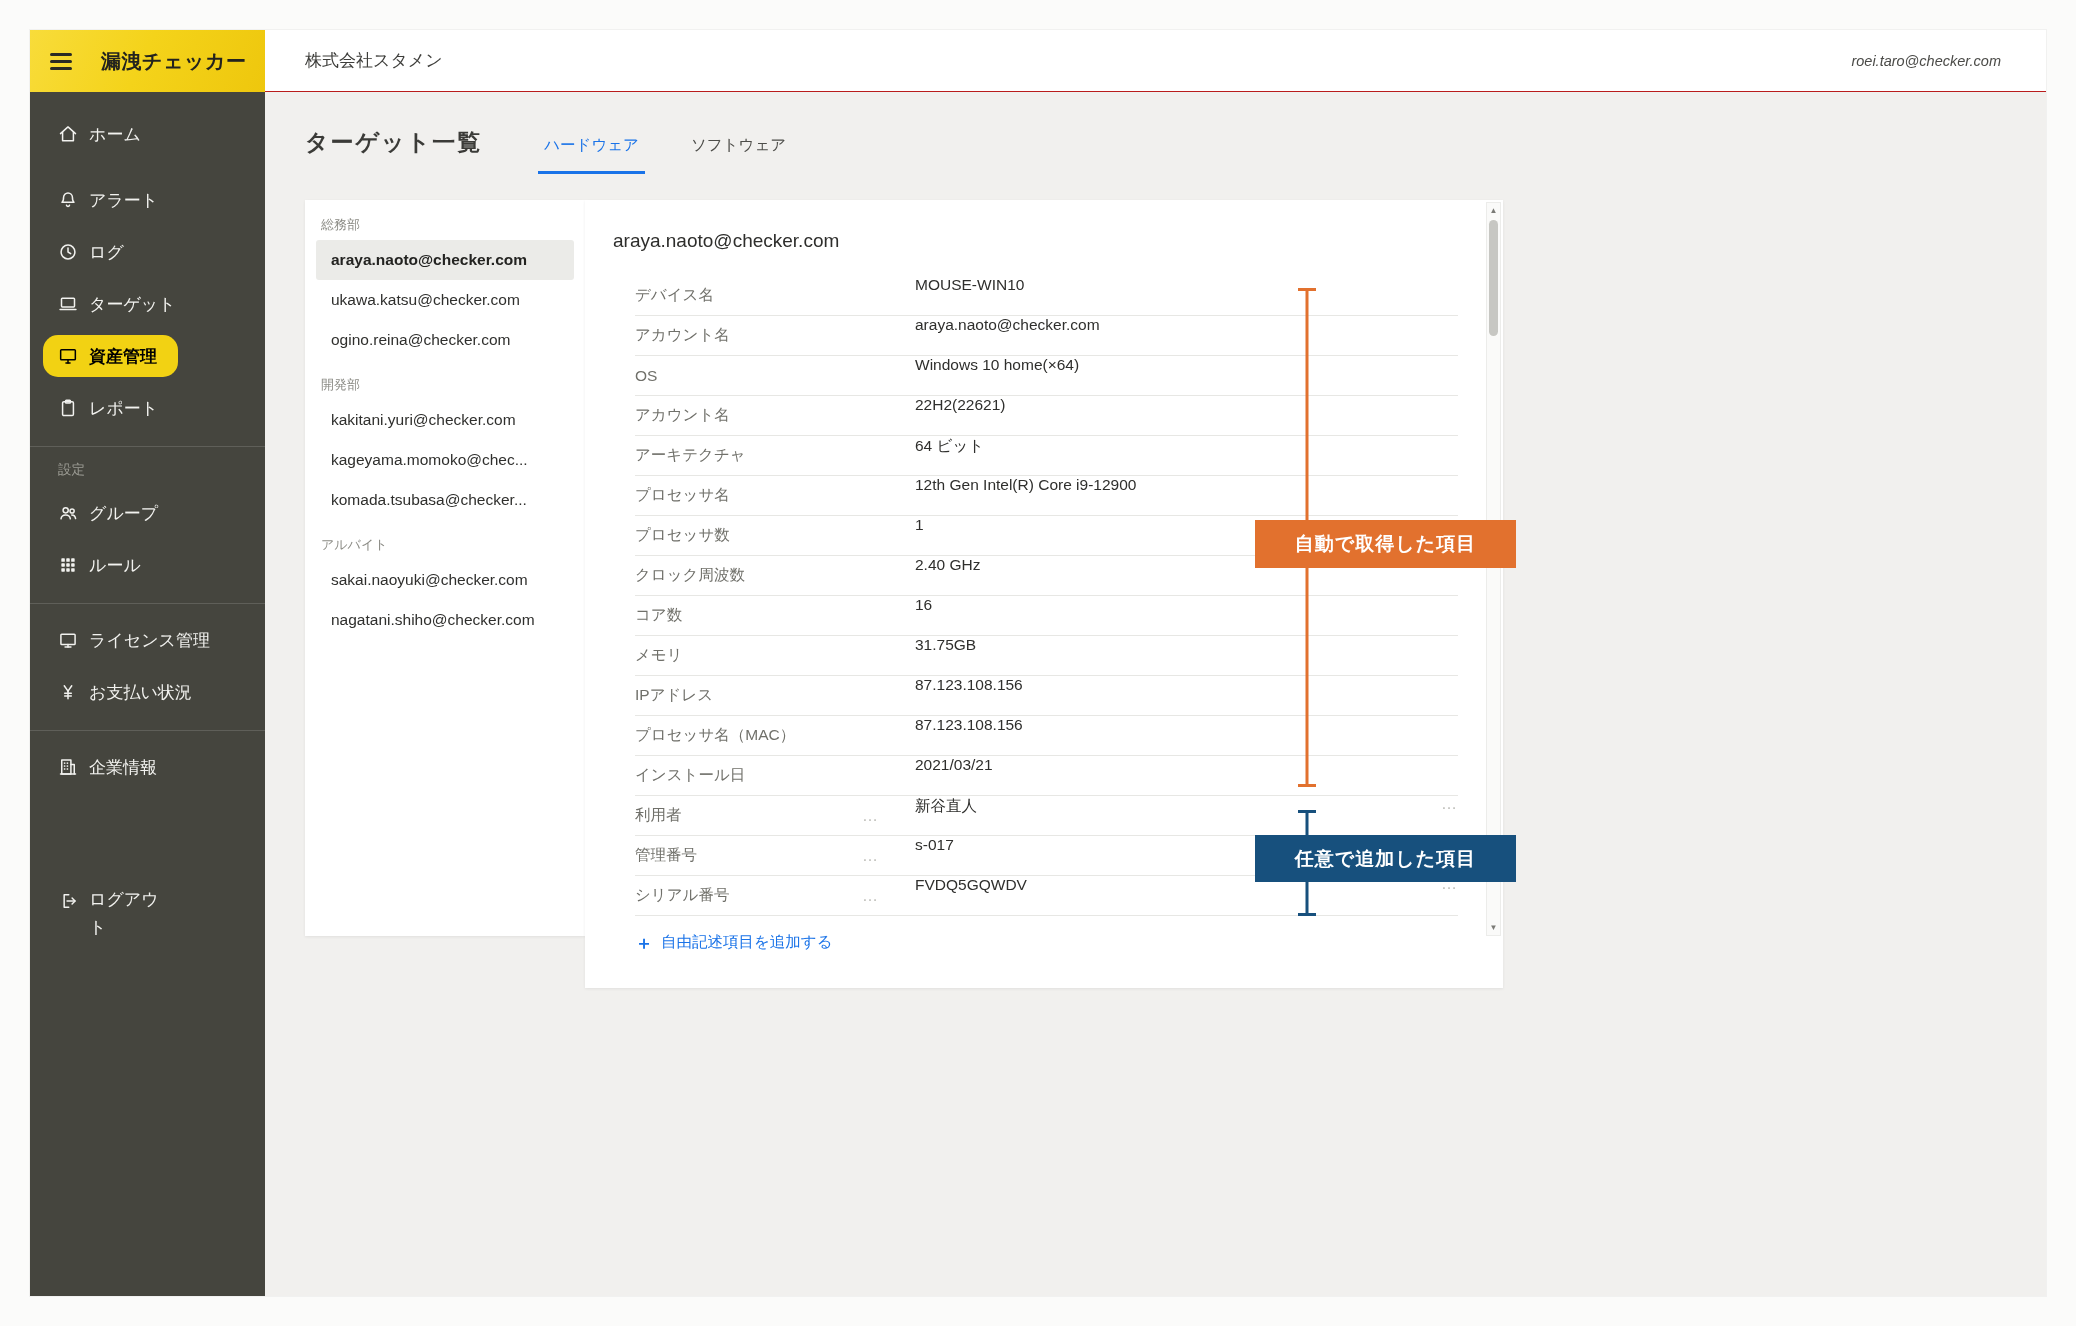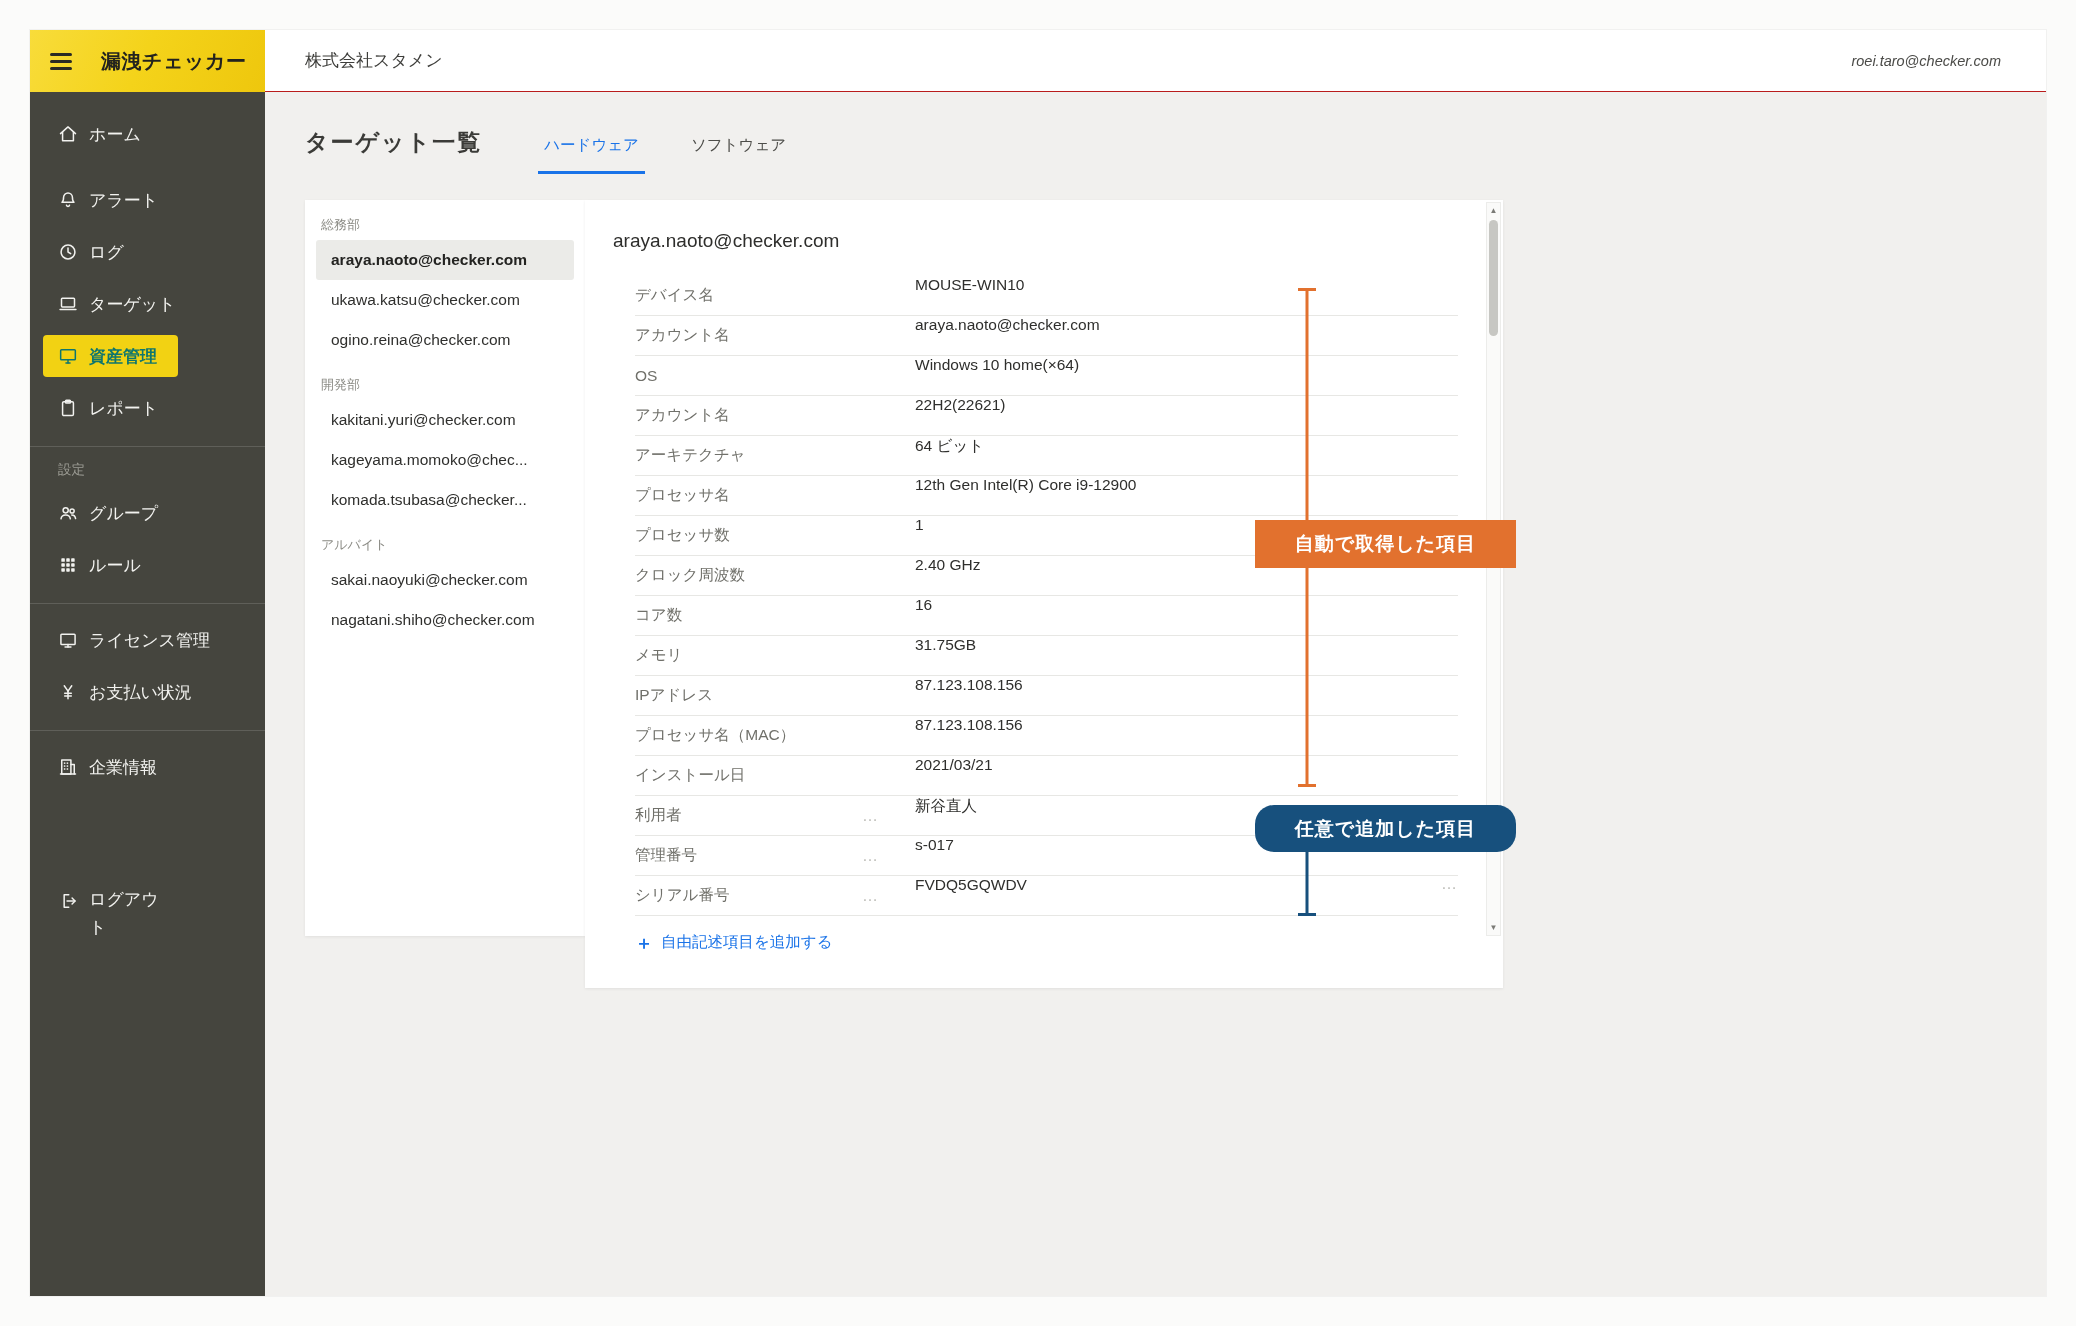--- a/index.html
+++ b/index.html
@@ -35,21 +35,21 @@
   .nav-section.gap{margin-top:14px;}
   .nav-section.divided{margin-top:12px;border-top:1px solid rgba(255,255,255,.14);padding-top:10px;}
   .nav-heading{font-size:13.5px;color:#9d9d95;padding:4px 0 8px 28px;}
   .nav-item{
     height:52px;display:flex;align-items:center;padding-left:28px;
     color:#f2f2ef;font-size:17px;cursor:pointer;white-space:nowrap;
   }
   .nav-icon{width:20px;height:20px;margin-right:11px;display:inline-flex;flex-shrink:0;}
   .nav-icon svg{width:100%;height:100%;}
   .nav-item.active{
-    background:var(--accent-yellow);color:#0f766e;font-weight:700;border-radius:4px;
+    background:var(--accent-yellow);color:#000000;font-weight:700;border-radius:15px;
     margin:5px 0 5px 13px;height:42px;width:max-content;padding:0 21px 0 15px;justify-content:space-between;
   }
   .logout{
     position:absolute;left:30px;top:856px;display:flex;align-items:flex-start;gap:9px;
     color:#f2f2ef;font-size:17px;cursor:pointer;
   }
   .logout .nav-icon{margin-top:5px;margin-right:0;}
   .logout-label{width:74px;line-height:1.65;}
   
   .maincol{flex:1;min-width:0;display:flex;flex-direction:column;}
@@ -111,21 +111,21 @@
   .bracket::before{content:"";position:absolute;left:50%;top:0;bottom:0;width:3px;transform:translateX(-50%);}
   .bracket.orange{left:1033px;top:196px;height:499px;border-top:3px solid var(--annotation-orange);border-bottom:3px solid var(--annotation-orange);}
   .bracket.orange::before{background:var(--annotation-orange);}
   .bracket.blue{left:1033px;top:718px;height:106px;border-top:3px solid var(--annotation-blue);border-bottom:3px solid var(--annotation-blue);}
   .bracket.blue::before{background:var(--annotation-blue);}
   .annot-box{
     position:absolute;left:990px;width:261px;height:48px;color:#fff;font-size:19px;font-weight:700;
     display:flex;align-items:center;justify-content:center;letter-spacing:1px;
   }
   .annot-box.orange{top:428px;background:var(--annotation-orange);}
-  .annot-box.blue{top:713px;height:47px;background:var(--annotation-blue);border-radius:19px;}
+  .annot-box.blue{top:743px;height:47px;background:var(--annotation-blue);}
 </style>
 </head>
 <body>
 
 <div class="app">
 
   <aside class="sidebar">
     <div class="logo">
       <span class="hamburger">
           <i></i>

